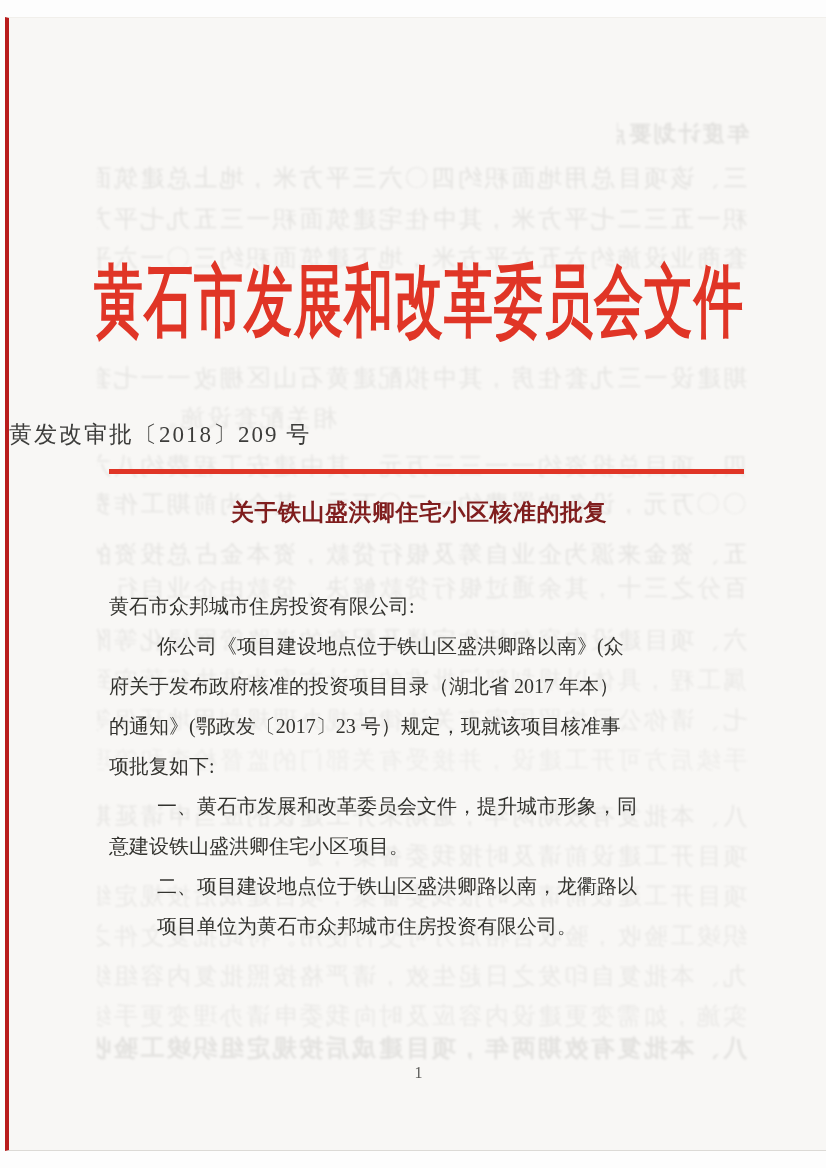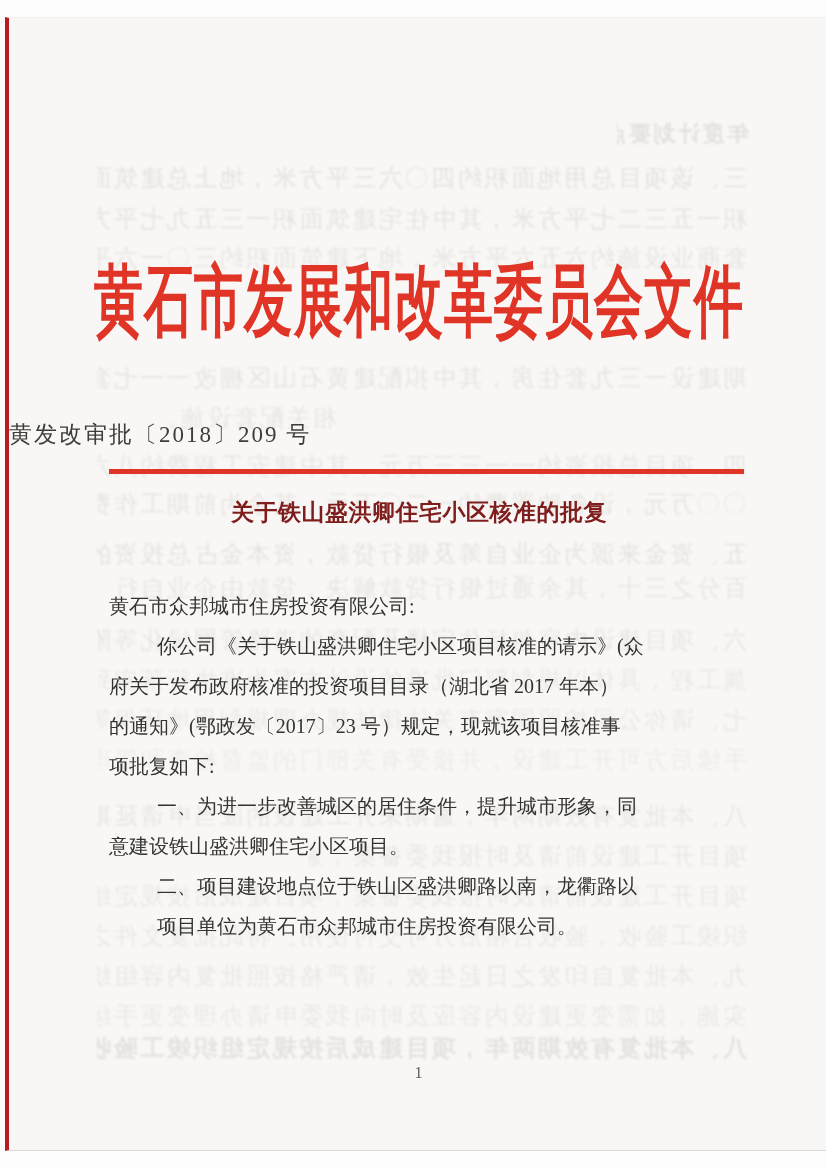--- a/index.html
+++ b/index.html
@@ -82,25 +82,25 @@
   <div class="red-header">黄石市发展和改革委员会文件</div>
 
   <div class="doc-number">黄发改审批〔2018〕209 号</div>
 
   <div class="red-line"></div>
 
   <h1 class="doc-title">关于铁山盛洪卿住宅小区核准的批复</h1>
 
   <div class="body-text" id="body-text">
     <div class="bline">黄石市众邦城市住房投资有限公司:</div>
-  <div class="bline ind">你公司《关于铁山盛洪卿住宅小区项目核准的请示》(众</div>
+  <div class="bline ind">你公司《项目建设地点位于铁山区盛洪卿路以南》(众</div>
       <div class="bline">府关于发布政府核准的投资项目目录（湖北省 2017 年本）</div>
       <div class="bline">的通知》(鄂政发〔2017〕23 号）规定，现就该项目核准事</div>
       <div class="bline">项批复如下:</div>
-      <div class="bline ind">一、为进一步改善城区的居住条件，提升城市形象，同</div>
+      <div class="bline ind">一、黄石市发展和改革委员会文件，提升城市形象，同</div>
       <div class="bline">意建设铁山盛洪卿住宅小区项目。</div>
       <div class="bline ind">二、项目建设地点位于铁山区盛洪卿路以南，龙衢路以</div>
       <div class="bline ind">项目单位为黄石市众邦城市住房投资有限公司。</div>
     </div>
 
   <div class="page-num">1</div>
 
 </div>
 
 </body></html>

